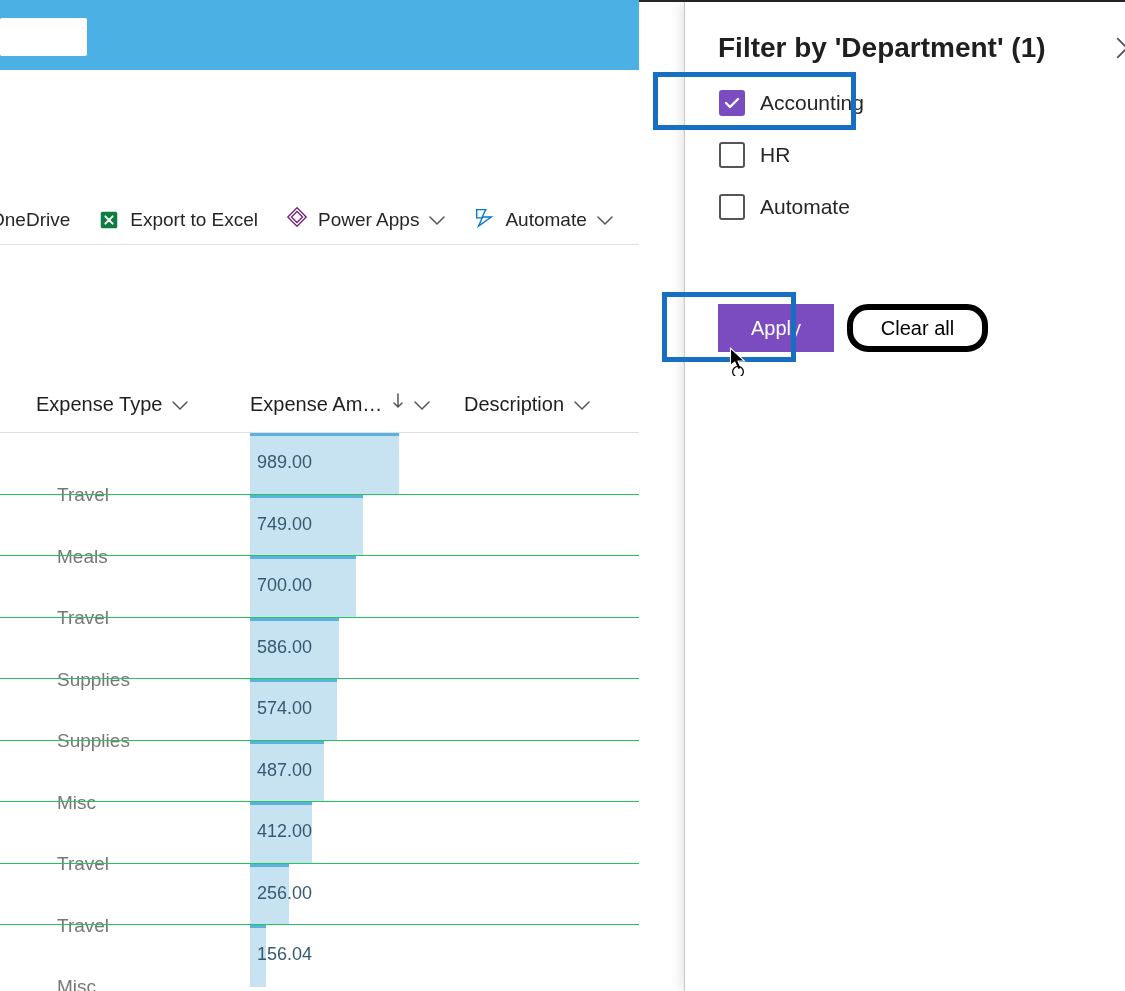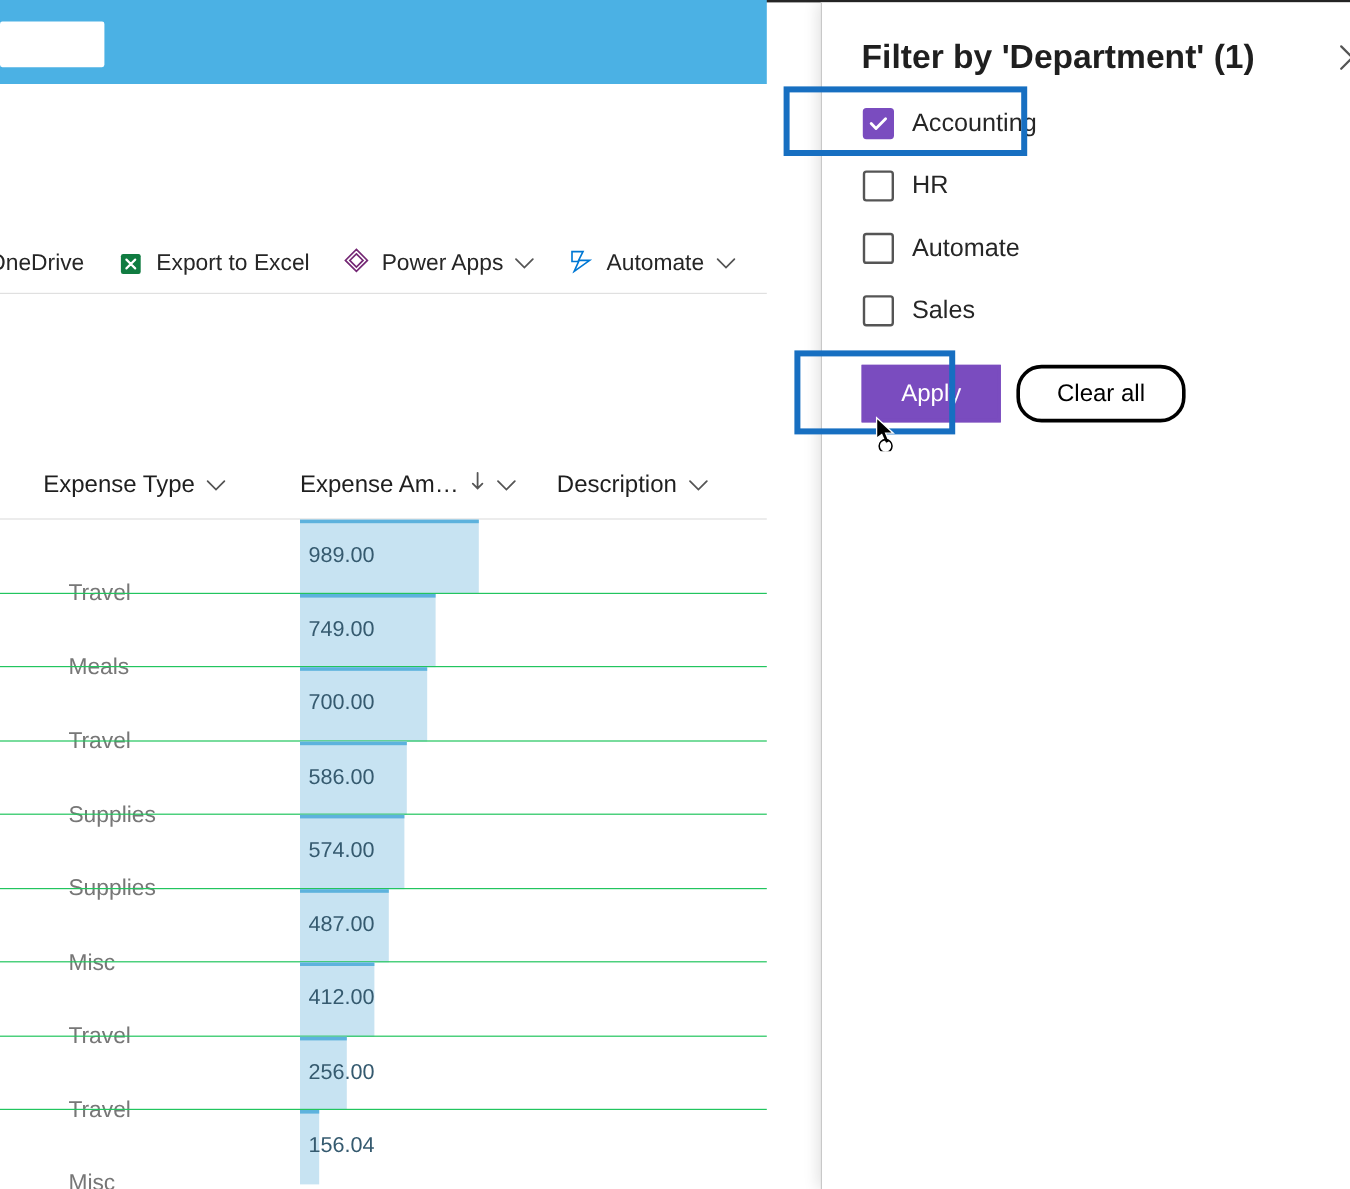--- a/index.html
+++ b/index.html
@@ -47,21 +47,21 @@
 .filters { position: absolute; top: 75px; left: 19px; }
 .filter-row { display: flex; align-items: center; gap: 15px; height: 52px; padding-left: 15px; }
 .cb { width: 26px; height: 26px; border: 2px solid #555; border-radius: 3px; display: flex; align-items: center; justify-content: center; }
 .cb.checked { background: #7A4CBF; border-color: #7A4CBF; }
 .cb.checked svg { width: 16px; height: 12px; }
 .flabel { font-size: 21px; color: #262626; text-align: right; }
 .hl1 { position: absolute; top: 72px; left: 653px; width: 203px; height: 58px; border: 5px solid #176FC1; pointer-events: none; }
 .hl2 { position: absolute; top: 292px; left: 662px; width: 134px; height: 70px; border: 5px solid #176FC1; pointer-events: none; }
 
 .buttons { position: absolute; top: 302px; left: 33px; display: flex; gap: 13px; }
-.btn { height: 48px; display: flex; align-items: center; justify-content: center; font-size: 20px; border: 3px solid #000000; background: #fff; cursor: pointer; padding: 0 22px; }
+.btn { height: 48px; display: flex; align-items: center; justify-content: center; font-size: 20px; border: 6px solid #000000; background: #fff; cursor: pointer; padding: 0 22px; }
 .btn.primary { background: #7A4CBF; color: #fff; border-color: #7A4CBF; width: 116px; }
 .btn.secondary { width: 141px; border-radius: 21px; }
 
 .cursor { position: absolute; top: 346px; left: 724px; width: 28px; height: 30px; pointer-events: none; }
 .cursor svg { width: 100%; height: 100%; }
 </style>
 </head>
 <body>
 
 <div class="topedge"></div>
@@ -230,24 +230,20 @@
       <span class="flabel">Accounting</span>
     </div>
     <div class="filter-row">
       <div class="cb"></div>
       <span class="flabel">HR</span>
     </div>
     <div class="filter-row">
       <div class="cb"></div>
       <span class="flabel">Automate</span>
     </div>
-    <div class="filter-row">
-      <div class="cb"></div>
-      <span class="flabel">Sales</span>
-    </div>
   </div>
 
   <div class="buttons">
     <button class="btn primary">Apply</button>
     <button class="btn secondary">Clear all</button>
   </div>
 </div>
 
 <div class="hl1"></div>
 <div class="hl2"></div>

